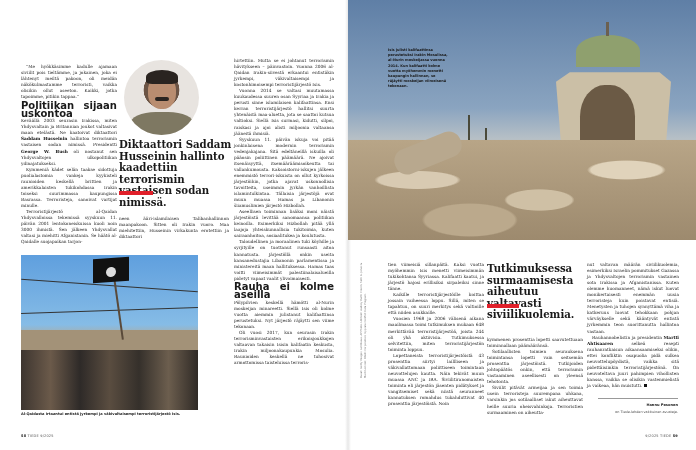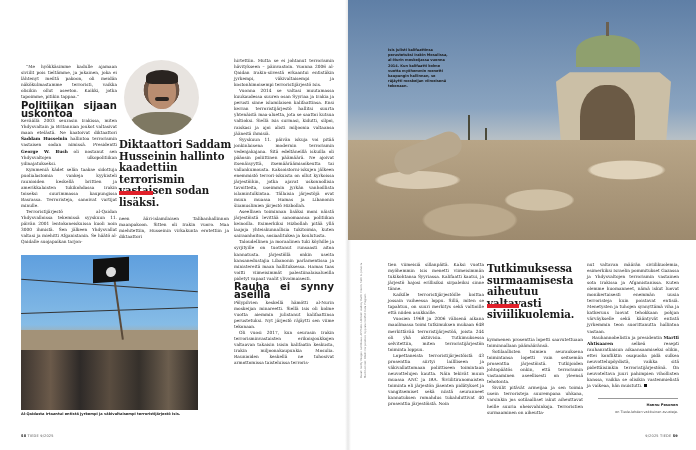--- a/index.html
+++ b/index.html
@@ -89,34 +89,34 @@
     <p>Terroristijärjestö al-Qaidan Yhdysvalloissa tekemissä syyskuun 11. päivän 2001 lentokoneiskuissa kuoli noin 3000 ihmistä. Sen jälkeen Yhdysvallat valtasi ja miehitti Afganistanin. Se häätö al-Qaidalle suojapaikan tarjon-</p>
   </div>
 
   <div class="portrait">
     <div class="shirt"></div>
     <div class="face"></div>
     <div class="hair"></div>
     <div class="mustache"></div>
   </div>
 
-  <div class="pullquote" style="left:119px; top:139px; width:115px;">Diktaattori Saddam Husseinin hallinto kaadettiin terrorismin vastaisen sodan lisäksi.</div>
+  <div class="pullquote" style="left:119px; top:139px; width:115px;">Diktaattori Saddam Husseinin hallinto kaadettiin terrorismin vastaisen sodan nimissä.</div>
   <div class="redbar" style="left:119px; top:191px; width:34px;"></div>
 
   <div class="col" style="left:119px; top:216px; width:110px;">
     <p class="noindent">neen ääri-islamilaisen Talibanhallinnon maanpakoon. Sitten oli Irakin vuoro. Maa miehitettiin, Husseinin virkakunta erotettiin ja diktaattori</p>
   </div>
 
   <div class="col" style="left:234px; top:58px; width:100px;">
     <p class="noindent">hirtettiin. Mutta se ei johtanut terrorismin hävitykseen – päinvastoin. Vuonna 2006 al-Qaidan Irakin-siivestä erkaantui entistäkin jyrkempi, väkivaltaisempi ja kostonhimoisempi terroristijärjestö Isis.</p>
     <p>Vuonna 2014 se valtasi muutamassa kuukaudessa suuren osan Syyriaa ja Irakia ja perusti sinne islamilaisen kalifaattinsa. Ensi kerran terroristijärjestö hallitsi suurta yhtenäistä maa-aluetta, jota se saattoi kutsua valtioksi. Siellä Isis surmasi, kidutti, silpoi, raiskasi ja ajoi alisti miljoonia valtaansa jääneitä ihmisiä.</p>
     <p>Syyskuun 11. päivän iskuja voi pitää jonkinlaisena modernin terrorismin vedenjakajana. Sitä edeltäneillä iskuilla oli pääosin poliittinen päämäärä. Ne ajoivat itsenäisyyttä, itsemääräämisoikeutta tai vallankumousta. Kaksoistorni-iskujen jälkeen enemmistö terrori-iskuista on ollut kyrkoissa järjestöihin, jotka ajavat uskonnollisia tavoitteita, useimmin jyrkän vanhoillista islamintulkintaa. Tällaisia järjestöjä ovat muun muassa Hamas ja Libanonin šiiamuslimien järjestö Hizbollah.</p>
     <p>Aseellisen toiminnan lisäksi moni näistä järjestöistä levittää sanomaansa politiikan keinoilla. Esimerkiksi Hizbollah pitää yllä laajoja yhteiskunnallisia tukitoimia, kuten sairaanhoitoa, sosiaalitukea ja koulutusta.</p>
     <p>Taloudellinen ja moraalinen tuki köyhille ja syrjityille on tuottanut runsaasti aitoa kannatusta. Järjestöllä onkin useita kansanedustajia Libanonin parlamentissa ja ministereitä maan hallituksessa. Hamas taas voitti viimeisimmät palestiinalaisalueilla pidetyt vapaat vaalit ylivoimaisesti.</p>
-    <h3>Rauha ei synny aseilla</h3>
+    <h3>Rauha ei kolme aseilla</h3>
     <p class="noindent">Pölypilvien keskellä hämötti al-Nurin moskeijan minareetti. Siellä Isis oli kolme vuotta aiemmin julistanut kalifaattinsa perustetuksi. Nyt järjestö räjäytti sen viime tekonaan.</p>
     <p>Oli vuosi 2017, kun seurasin Irakin terrorisminvastaisten erikoisjoukkojen valtaavan takaisin Isisin kalifaatin keskusta, Irakin miljoonakaupunkia Mosulia. Raunioiden keskellä ne tuhosivat armottomissa taisteluissa terroris-</p>
   </div>
 
   <div class="photo-left">
     <div class="wire" style="top:30px; transform: rotate(4deg);"></div>
     <div class="wire" style="top:55px; transform: rotate(-2deg);"></div>
     <div class="wall"></div>
     <div class="pole"></div>
     <div class="flag">

